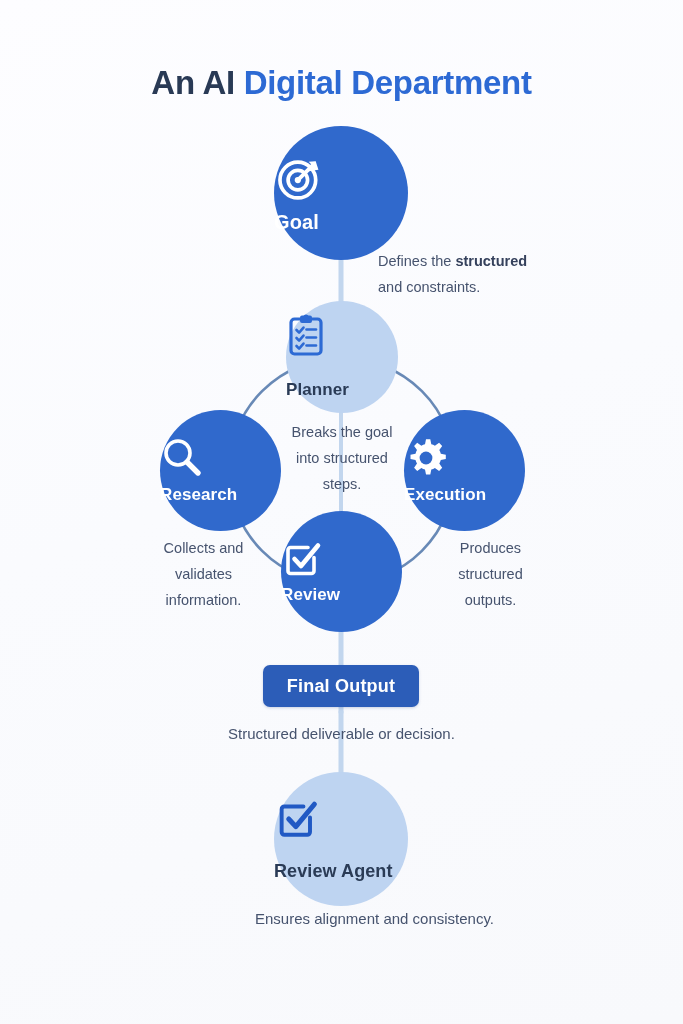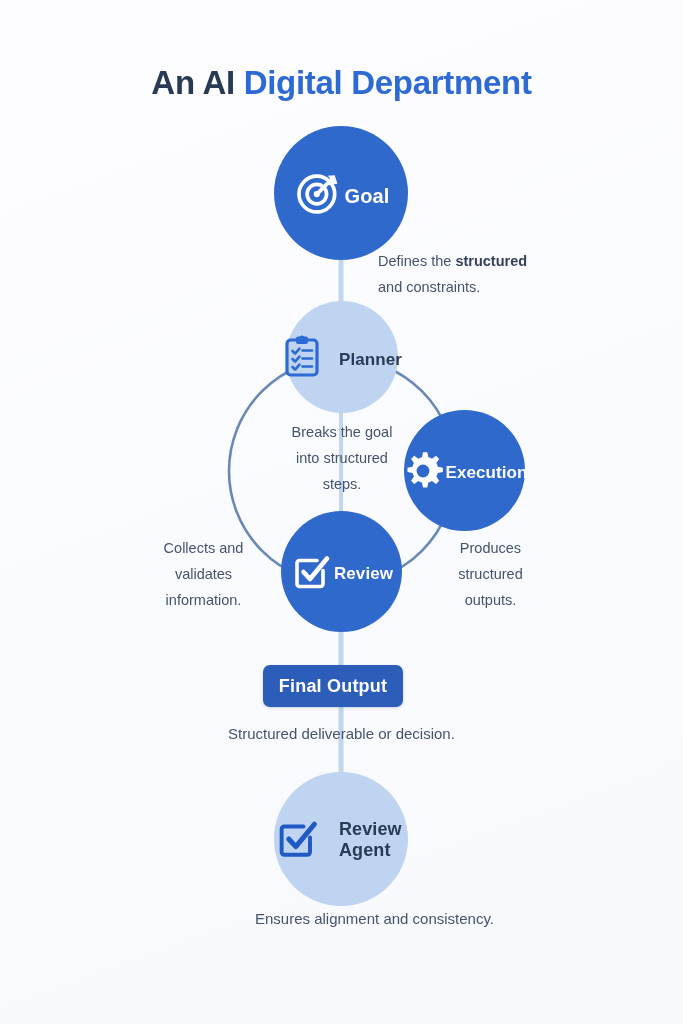--- a/index.html
+++ b/index.html
@@ -43,21 +43,22 @@
     inset: 0;
     width: 683px;
     height: 1024px;
   }
 
   
   .node {
     position: absolute;
     border-radius: 50%;
     display: flex;
-    align-items: center;
+    flex-direction: column;
+    align-items: flex-start;
     justify-content: center;
     box-sizing: border-box;
   }
   .node .ico {
     display: block;
     line-height: 0;
   }
   .node .lbl {
     font-weight: bold;
     letter-spacing: 0.1px;
@@ -116,21 +117,21 @@
     text-align: center;
     color: #46536e;
     font-size: 15px;
     margin-left: 33px;
   }
 
   
   #final-output {
     position: absolute;
     left: 263px; top: 665px;
-    width: 140px; height: 42px;
+    width: 156px; height: 42px;
     background: #2c5db8;
     border-radius: 7px;
     display: flex;
     align-items: center;
     justify-content: center;
     color: #ffffff;
     font-size: 18px;
     font-weight: bold;
     letter-spacing: 0.2px;
     box-shadow: 0 1px 3px rgba(40,70,130,0.22);
@@ -188,20 +189,29 @@
         <line x1="20.5" y1="31.5" x2="30" y2="31.5" stroke="#2d6ad4" stroke-width="2.6" stroke-linecap="round"></line>
       </svg>
     </span>
     <span class="lbl">Planner</span>
   </div>
 
   <div class="cap" id="cap-planner">Breaks the goal
 into structured
 steps.</div>
 
+  <div class="node solid" id="node-research">
+    <span class="ico">
+      <svg width="44" height="44" viewBox="0 0 44 44">
+        <circle cx="18" cy="17" r="12" fill="none" stroke="#ffffff" stroke-width="3.6"></circle>
+        <path d="M27 26 L38 37" stroke="#ffffff" stroke-width="5.4" stroke-linecap="round"></path>
+      </svg>
+    </span>
+    <span class="lbl">Research</span>
+  </div>
 
   <div class="cap" id="cap-research">Collects and
 validates
 information.</div>
 
   <div class="node solid" id="node-execution">
     <span class="ico">
       <svg width="44" height="44" viewBox="0 0 44 44">
         <path fill="#ffffff" d="M22 3.2 l4.3 0 l1.0 5.0 a14 14 0 0 1 3.6 1.5 l4.2 -2.9 l3.1 3.1 l-2.9 4.2 a14 14 0 0 1 1.5 3.6 l5.0 1.0 l0 4.3 l-5.0 1.0 a14 14 0 0 1 -1.5 3.6 l2.9 4.2 l-3.1 3.1 l-4.2 -2.9 a14 14 0 0 1 -3.6 1.5 l-1.0 5.0 l-4.3 0 l-1.0 -5.0 a14 14 0 0 1 -3.6 -1.5 l-4.2 2.9 l-3.1 -3.1 l2.9 -4.2 a14 14 0 0 1 -1.5 -3.6 l-5.0 -1.0 l0 -4.3 l5.0 -1.0 a14 14 0 0 1 1.5 -3.6 l-2.9 -4.2 l3.1 -3.1 l4.2 2.9 a14 14 0 0 1 3.6 -1.5 Z"></path>
         <circle cx="22" cy="22" r="6.4" fill="#3069cc"></circle>

